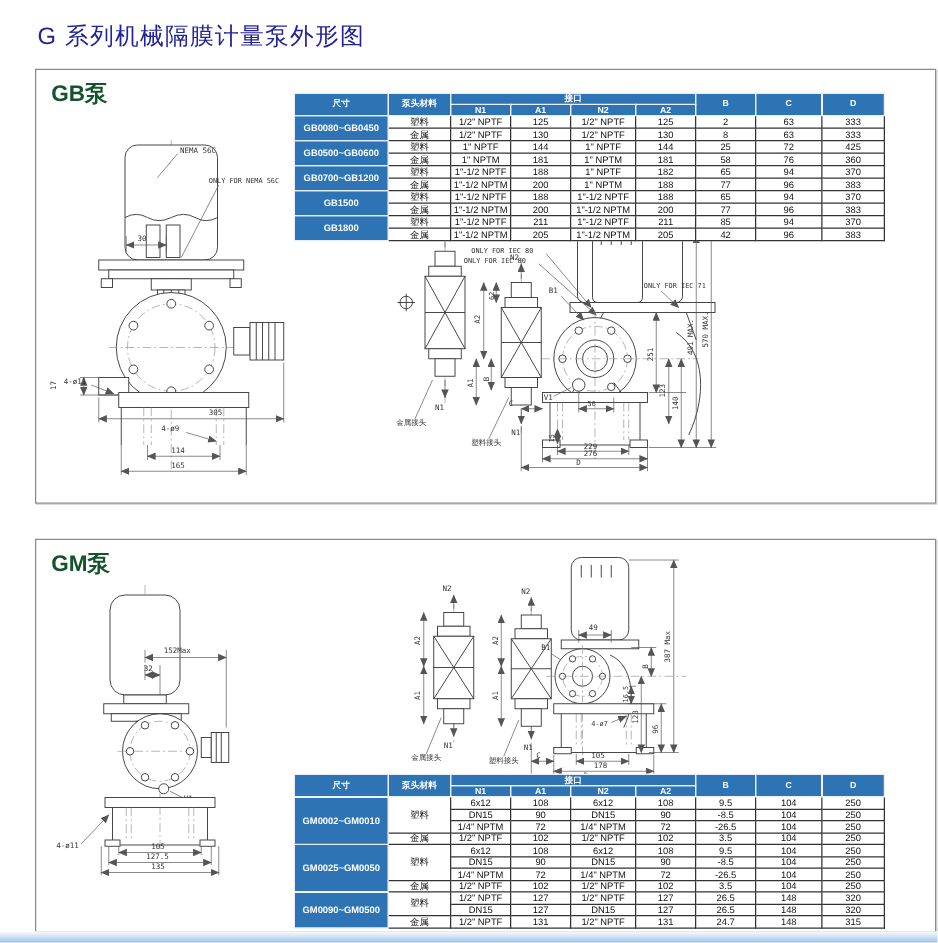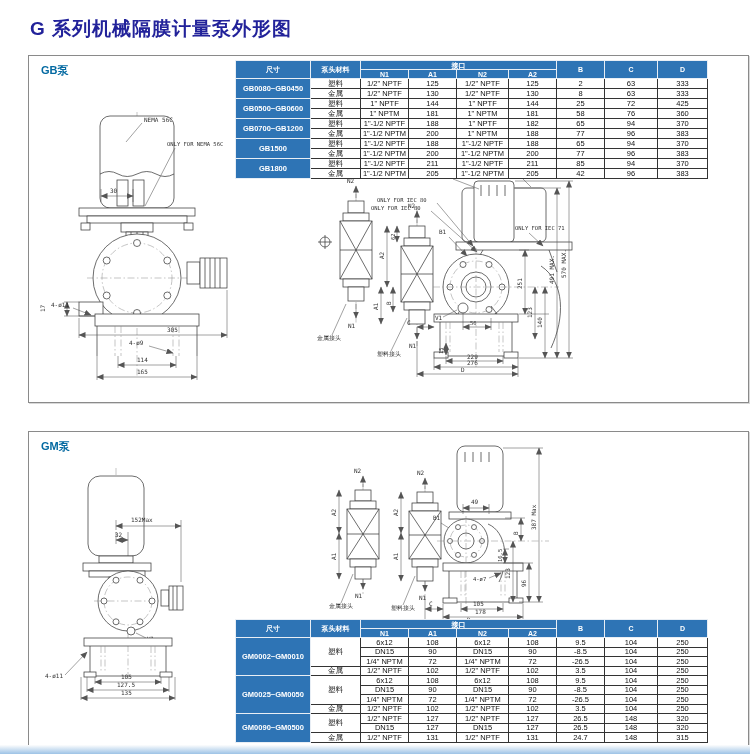--- a/index.html
+++ b/index.html
@@ -1,27 +1,27 @@
 <!DOCTYPE html>
 <html><head>
 <meta charset="utf-8">
 <style>
   html,body{margin:0;padding:0;}
   body{width:750px;height:754px;background:#fff;position:relative;overflow:hidden;
        font-family:"Liberation Sans",sans-serif;}
-  .page-title{position:absolute;left:30px;top:16px;font-size:19px;font-weight:bold;
+  .page-title{position:absolute;left:30px;top:16px;font-size:19px;font-weight:normal;
        color:#22229a;letter-spacing:1px;}
   .panel{position:absolute;left:28px;width:719px;background:#fff;
        border:1px solid #8a8a8a;box-shadow:1px 1px 0 #d8d8d8;}
   #gb-panel{top:55px;height:346px;}
   #gm-panel{top:431px;height:313px;}
-  .panel-label{position:absolute;left:12px;top:7px;font-size:11px;font-weight:bold;color:#0369a1;}
+  .panel-label{position:absolute;left:12px;top:7px;font-size:18px;font-weight:bold;color:#14532d;}
   .dim-table{position:absolute;left:206px;border-collapse:collapse;table-layout:fixed;width:472px;
        background:#fff;}
-  #gb-table{top:4px;}
+  #gb-table{top:18px;}
   #gm-table{top:187px;}
   .dim-table th,.dim-table td{border:1px solid #333;padding:0;text-align:center;
        white-space:nowrap;overflow:hidden;line-height:1;}
   .dim-table thead th{background:#2e74b5;color:#fff;font-size:7px;font-weight:bold;
        height:8px;border-color:#e8eef5;}
   .dim-table td{font-size:7.5px;color:#111;height:9px;}
   #gm-table td{height:8.5px;}
   td.size-cell{background:#2e74b5;color:#fff;font-weight:bold;font-size:7.5px;border-color:#e8eef5;}
   td.mat-cell{font-size:7.5px;margin-left:31px;}
   .drawing{position:absolute;left:0;top:0;}

